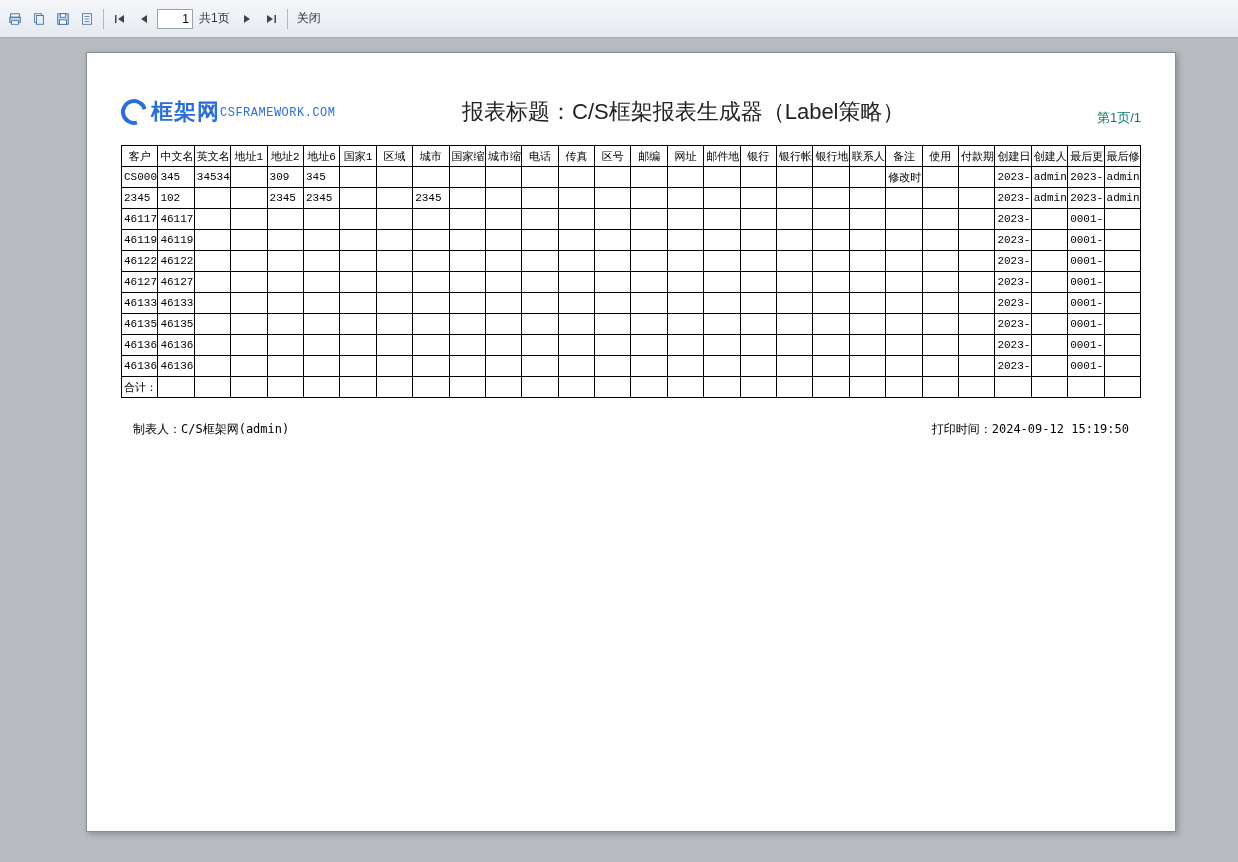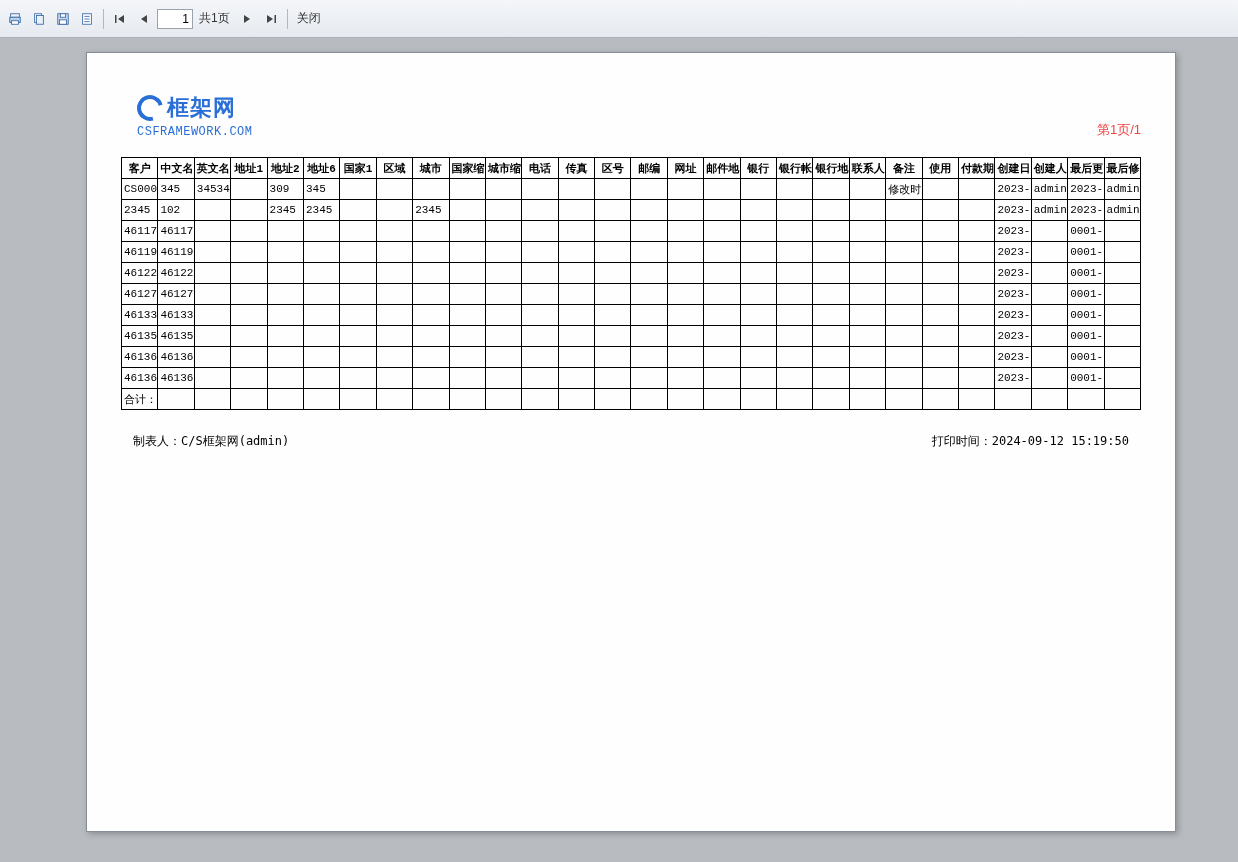--- a/index.html
+++ b/index.html
@@ -74,23 +74,22 @@
     padding: 40px 34px 20px 34px;
   }
   .header-row {
     display: flex;
     align-items: flex-end;
     justify-content: space-between;
     margin-bottom: 18px;
   }
   .logo-block {
     display: flex;
-    flex-direction: column;
-    align-items: flex-start;
-    margin-left: 16px;
+    flex-direction: row;
+    align-items: center;
   }
   .logo-main {
     display: flex;
     align-items: center;
     gap: 2px;
   }
   .logo-c {
     width: 26px;
     height: 26px;
     border-radius: 50%;
@@ -117,21 +116,21 @@
   .report-title {
     font-size: 22px;
     color: #222;
     font-weight: 400;
     text-align: center;
     flex: 1;
     margin-top: 4px;
   }
   .page-num {
     font-size: 13px;
-    color: #ef4444;
+    color: #0f766e;
     width: 110px;
     text-align: right;
     white-space: nowrap;
   }
   .grid-wrap {
     width: 100%;
     overflow: hidden;
   }
   table.report {
     border-collapse: collapse;
@@ -144,21 +143,21 @@
     font-size: 11px;
     font-family: SimSun, "Courier New", monospace;
     padding: 0 2px;
     overflow: hidden;
     white-space: nowrap;
     text-align: left;
     vertical-align: middle;
     color: #000;
   }
   table.report th {
-    font-weight: bold;
+    font-weight: normal;
     background: #fff;
     text-align: center;
   }
   .footer-row {
     display: flex;
     justify-content: space-between;
     margin-top: 23px;
     font-size: 12px;
     font-family: SimSun, monospace;
     color: #000;
@@ -230,20 +229,21 @@
   <div class="page">
     <div class="page-inner">
       <div class="header-row">
         <div class="logo-block">
           <div class="logo-main">
             <div class="logo-c"></div>
             <span class="logo-text">框架网</span>
           </div>
           <span class="logo-sub">CSFRAMEWORK.COM</span>
         </div>
+        <div class="report-title">报表标题：C/S框架报表生成器（Label策略）</div>
         <div class="page-num">第1页/1</div>
       </div>
 
       <div class="grid-wrap">
         <table class="report">
           <thead>
               <tr id="hdr-row">
                 <th>客户</th>
                 <th>中文名</th>
                 <th>英文名</th>

